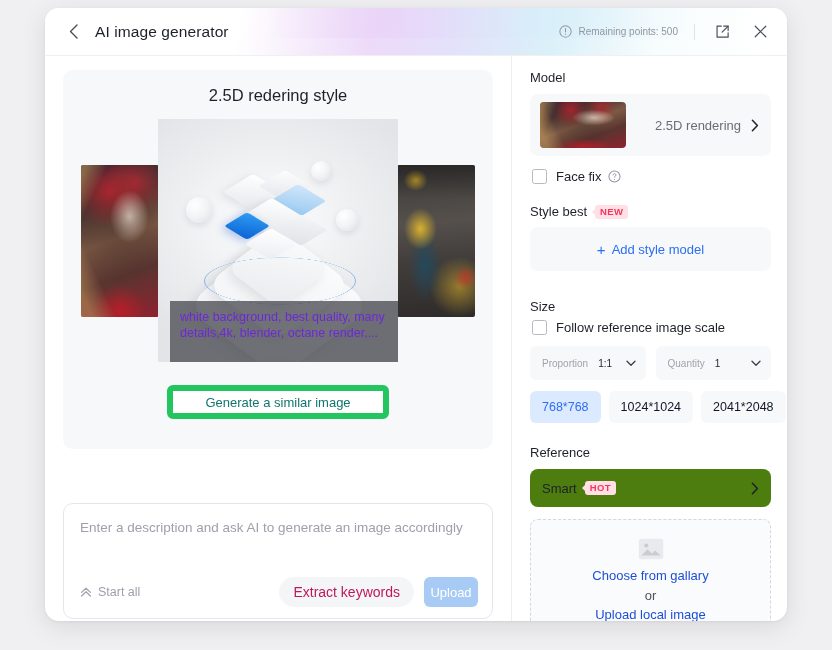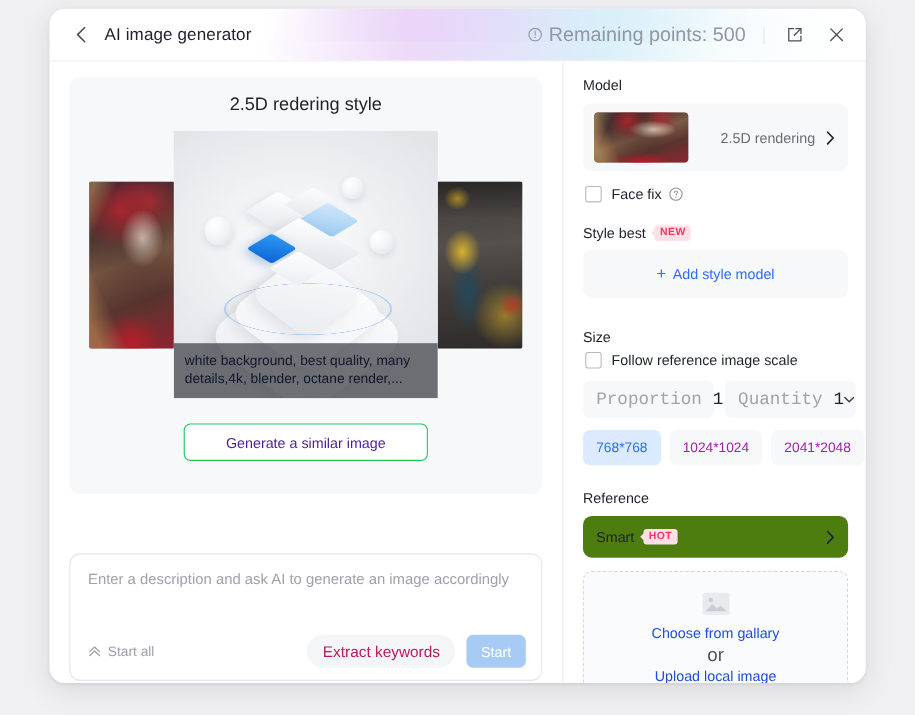--- a/index.html
+++ b/index.html
@@ -65,21 +65,21 @@
     letter-spacing: .1px;
     position: relative; z-index: 2;
   }
   #header-right {
     margin-left: auto;
     display: flex; align-items: center;
     position: relative; z-index: 2;
   }
   .points {
     display: flex; align-items: center;
-    font-size: 18px; color: #9396a1;
+    font-size: 10px; color: #9396a1;
   }
   .points .info-ic { margin-right: 6px; display:flex; }
   .hdr-sep {
     width: 1px; height: 16px;
     background: #e3e4e8;
     margin: 0 16px;
   }
   .hdr-btn {
     width: 22px; height: 22px;
     display:flex; align-items:center; justify-content:center;
@@ -209,38 +209,38 @@
   }
   .iso-ring{
     position:absolute;
     border: 1.5px solid rgba(64,142,238,0.55);
     border-radius: 50%;
     transform: rotateX(72deg);
   }
 
   #caption {
     position: absolute;
-    left: 0; right: 0; bottom: 0;
+    left: 12px; right: 0; bottom: 0;
     background: rgba(62,64,70,0.72);
-    color: #0f172a;
+    color: #6d28d9;
     font-size: 12.5px;
     line-height: 16px;
-    padding: 8px 10px 10px 10px;
+    padding: 8px 10px 21px 10px;
     box-sizing: border-box;
   }
   #similar-btn-wrap {
     display:flex; justify-content:center;
     margin-top: 23px;
   }
   #similar-btn {
     width: 222px; height: 34px;
-    border: 1px solid #22c55e;
+    border: 6px solid #22c55e;
     background: #ffffff;
     border-radius: 6px;
-    color: #4c1d95;
+    color: #0f766e;
     font-size: 13px;
     font-family: inherit;
     cursor: pointer;
   }
 
   
   #prompt-box {
     margin-top: 54px;
     height: 116px;
     border: 1px solid #e4e6ea;
@@ -382,37 +382,36 @@
   #add-style .plus { margin-right: 6px; font-size: 15px; line-height: 1; }
 
   .selrow { display: flex; gap: 10px; margin-top: 11px; }
   .sel {
     background: #f7f8fa;
     border-radius: 6px;
     height: 34px;
     display: flex; align-items: center;
     padding: 0 10px 0 12px;
     box-sizing: border-box;
-    font-size: 16px;
-    cursor: pointer;
-    font-family: Liberation Mono, monospace;
+    font-size: 10px;
+    cursor: pointer;
   }
   .sel.proportion { width: 119px; }
   .sel.quantity  { width: 119px; }
   .sel .lbl { color: #a0a3ab; }
   .sel .val { color: #1d2129; margin-left: 10px; }
   .sel .dn  { margin-left: auto; display:flex; color:#5c5f68; }
 
   .sizerow { display:flex; gap: 8px; margin-top: 11px; }
   .size-chip {
     height: 32px;
     border-radius: 6px;
     display:flex; align-items:center; justify-content:center;
     background: #f7f8fa;
-    color: #a21caf;
+    color: #0f172a;
     font-size: 12.5px;
     padding: 0 12px;
     cursor: pointer;
   }
   .size-chip.active { background: #dceaff; color: #2c6ef5; }
 
   #smart-card {
     background: #4d7c0f;
     border-radius: 8px;
     height: 38px;
@@ -431,21 +430,21 @@
     border-radius: 8px;
     background: #fafbfc;
     height: 110px;
     box-sizing: border-box;
     padding-top: 18px;
     text-align: center;
     cursor: pointer;
   }
   #dropzone .img-ic { display:flex; justify-content:center; margin-bottom: 6px; }
   .dz-link { color: #1d4ed8; font-size: 13px; line-height: 20px; }
-  .dz-or { color: #4e5159; font-size: 17px; line-height: 19px; }
+  .dz-or { color: #4e5159; font-size: 13px; line-height: 19px; }
 </style>
 </head>
 <body>
 
 <div id="modal">
 
   <div id="header">
     <div class="back-arrow">
       <svg width="9" height="15" viewBox="0 0 9 15" fill="none">
         <path d="M8 1L1.5 7.5L8 14" stroke="#4a4d57" stroke-width="1.4" stroke-linecap="round" stroke-linejoin="round"></path>
@@ -530,21 +529,21 @@
           <div id="expand-all">
             <span class="chev">
               <svg width="12" height="12" viewBox="0 0 12 12" fill="none">
                 <path d="M1.6 6.4L6 2.2l4.4 4.2" stroke="#9ea1aa" stroke-width="1.2" stroke-linecap="round" stroke-linejoin="round"></path>
                 <path d="M1.6 10L6 5.8l4.4 4.2" stroke="#9ea1aa" stroke-width="1.2" stroke-linecap="round" stroke-linejoin="round"></path>
               </svg>
             </span>
             <span>Start all</span>
           </div>
           <button id="extract-btn">Extract keywords</button>
-          <button id="start-btn">Start</button>
+          <button id="start-btn">Upload</button>
         </div>
       </div>
     </div>
 
     <div id="vdivider"></div>
 
     <div id="right-pane">
 
       <div class="sec-label">Model</div>
 

